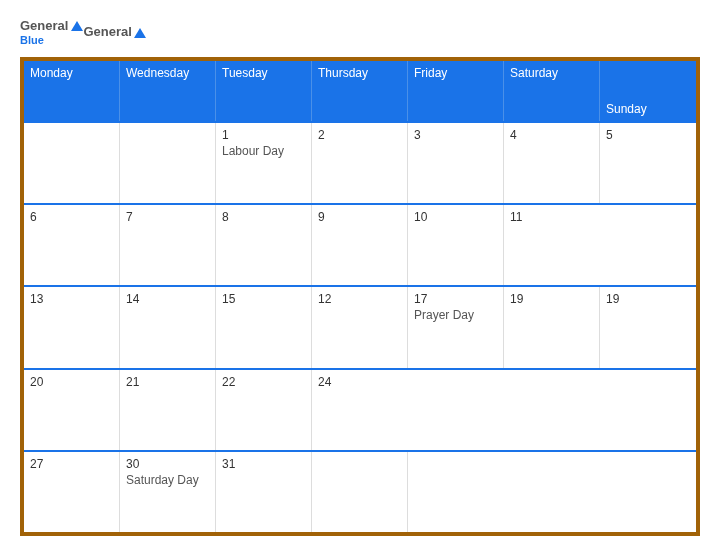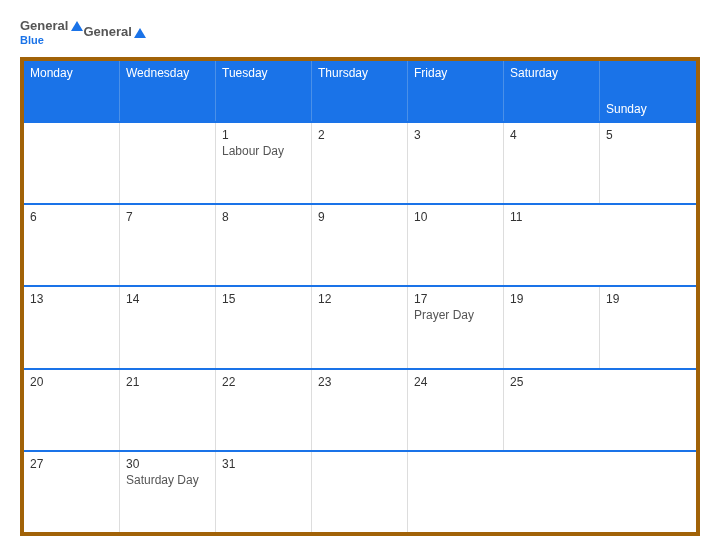--- a/index.html
+++ b/index.html
@@ -199,27 +199,21 @@
           <div class="day-cell">
             <span class="day-num">20</span>
           </div>
           <div class="day-cell">
             <span class="day-num">21</span>
           </div>
           <div class="day-cell">
             <span class="day-num">22</span>
           </div>
           <div class="day-cell">
-            <span class="day-num">23</span>
-          </div>
-          <div class="day-cell">
             <span class="day-num">24</span>
-          </div>
-          <div class="day-cell">
-            <span class="day-num">25</span>
           </div>
         </div>
         <div class="week-row">
           <div class="day-cell">
             <span class="day-num">27</span>
           </div>
           <div class="day-cell">
             <span class="day-num">30</span>
             <span class="holiday">Saturday Day</span>
           </div>

